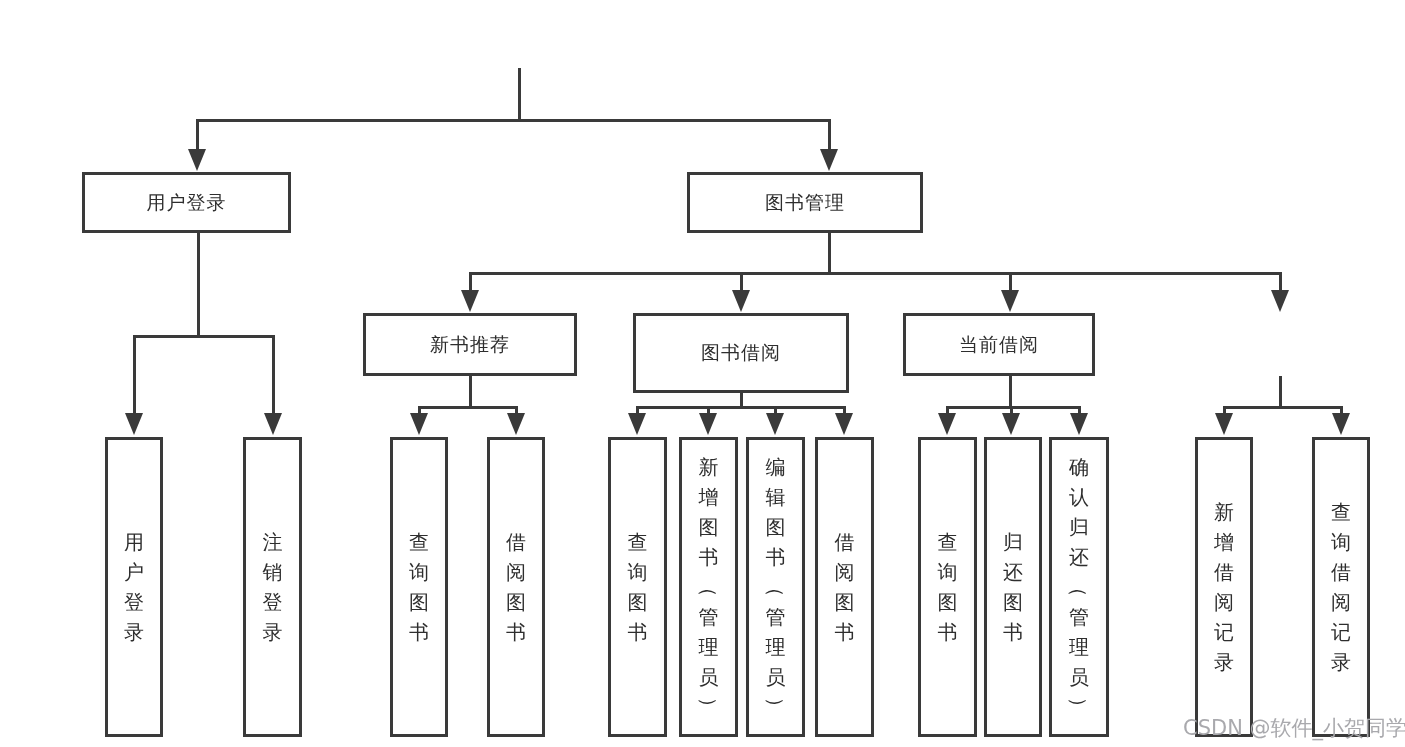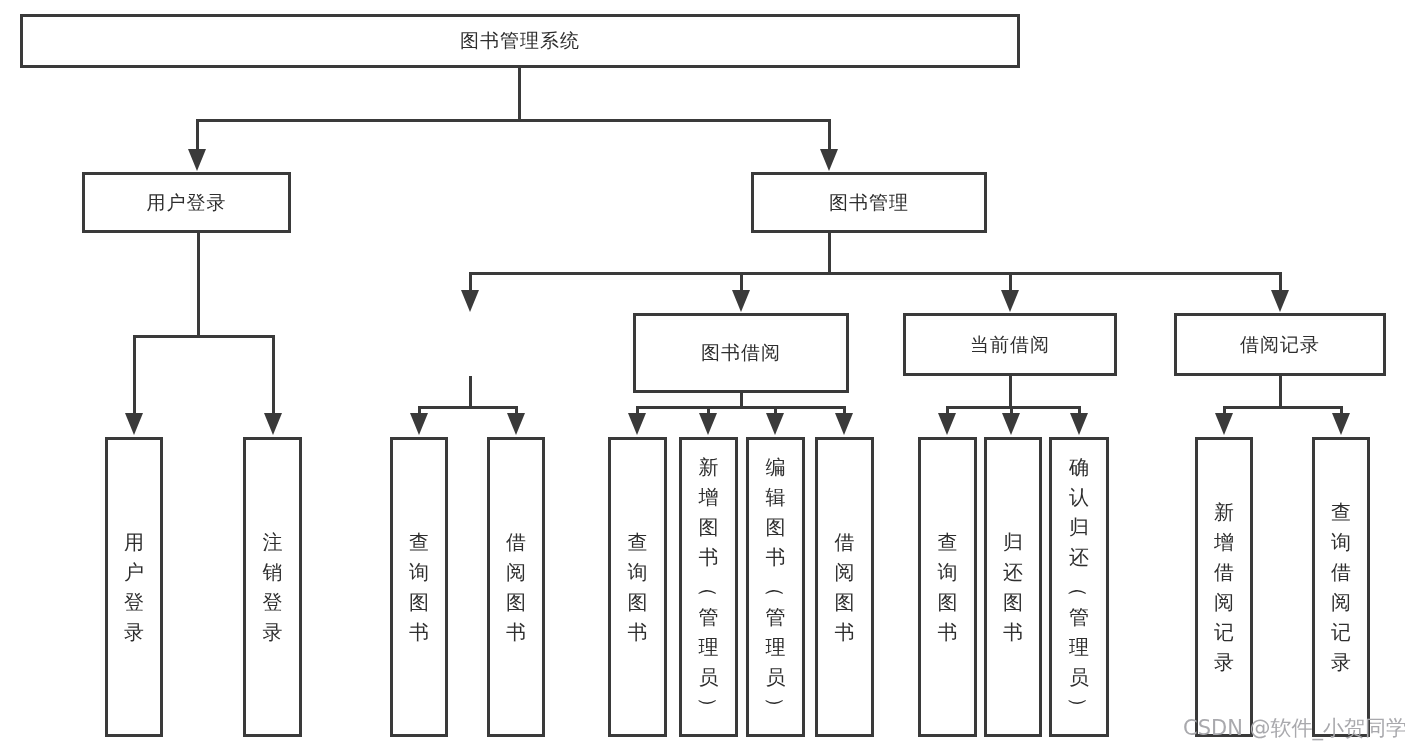--- a/index.html
+++ b/index.html
@@ -96,39 +96,36 @@
   <div class="ah" style="left:628px;top:413px"></div>
   <div class="ah" style="left:699px;top:413px"></div>
   <div class="ah" style="left:766px;top:413px"></div>
   <div class="ah" style="left:835px;top:413px"></div>
   <div class="ah" style="left:938px;top:413px"></div>
   <div class="ah" style="left:1002px;top:413px"></div>
   <div class="ah" style="left:1070px;top:413px"></div>
   <div class="ah" style="left:1215px;top:413px"></div>
   <div class="ah" style="left:1332px;top:413px"></div>
 
-  <div class="node h-node" style="left:20px;top:14px;width:1000px;height:54px">
-    <span>图书管理系统</span>
-  </div>
 
   <div class="node h-node" style="left:82px;top:172px;width:209px;height:61px">
     <span>用户登录</span>
   </div>
-  <div class="node h-node" style="left:751px;top:172px;width:236px;height:61px">
+  <div class="node h-node" style="left:687px;top:172px;width:236px;height:61px">
     <span>图书管理</span>
   </div>
 
+  <div class="node h-node" style="left:363px;top:313px;width:214px;height:63px">
+    <span>新书推荐</span>
+  </div>
   <div class="node h-node" style="left:633px;top:313px;width:216px;height:80px">
     <span>图书借阅</span>
   </div>
-  <div class="node h-node" style="left:903px;top:313px;width:214px;height:63px">
+  <div class="node h-node" style="left:903px;top:313px;width:192px;height:63px">
     <span>当前借阅</span>
-  </div>
-  <div class="node h-node" style="left:1174px;top:313px;width:212px;height:63px">
-    <span>借阅记录</span>
   </div>
 
   <div class="node v-node" style="left:105px;width:58px">
     <span class="vlabel">
         <span class="vch">用</span>
         <span class="vch">户</span>
         <span class="vch">登</span>
         <span class="vch">录</span>
       </span>
   </div>

